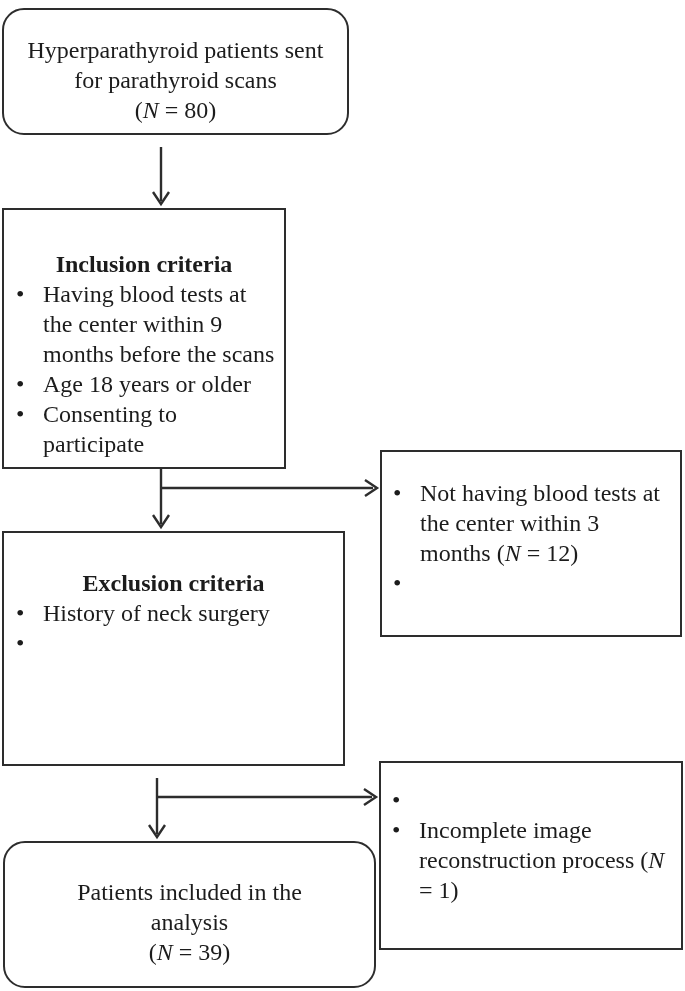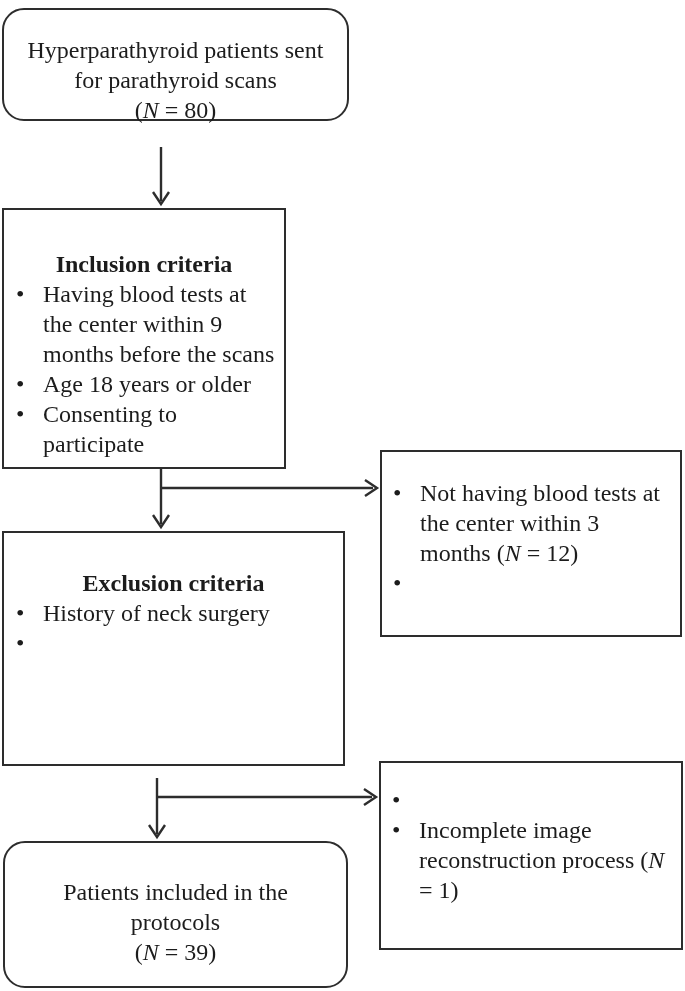--- a/index.html
+++ b/index.html
@@ -37,26 +37,26 @@
   .side .bi .bullet {
     flex: 0 0 38px;
     width: 38px;
     padding-left: 11px;
   }
   .bi .btext {
     flex: 1 1 auto;
     padding-right: 6px;
   }
   
-  .start-box   { left: 2px;   top: 8px;   width: 347px; height: 113px; padding: 25px 8px 0 8px; }
+  .start-box   { left: 2px;   top: 8px;   width: 347px; height: 127px; padding: 25px 8px 0 8px; }
   .inclusion   { left: 2px;   top: 208px; width: 284px; height: 261px; padding: 39px 0 0 0; }
   .side1       { left: 380px; top: 450px; width: 302px; height: 187px; padding: 26px 0 0 0; }
   .exclusion   { left: 2px;   top: 531px; width: 343px; height: 235px; padding: 35px 0 0 0; }
   .side2       { left: 379px; top: 761px; width: 304px; height: 189px; padding: 22px 0 0 0; }
-  .final-box   { left: 3px;   top: 841px; width: 345px; height: 147px; padding: 34px 8px 0 8px; }
+  .final-box   { left: 3px;   top: 841px; width: 373px; height: 147px; padding: 34px 8px 0 8px; }
   .connectors {
     position: absolute;
     left: 0; top: 0;
     width: 685px; height: 991px;
     pointer-events: none;
   }
   .connectors * { stroke: #2d2d2d; stroke-width: 2.4; fill: none; }
 </style>
 </head>
 <body>
@@ -136,17 +136,17 @@
       </div>
       <div class="bi">
         <span class="bullet">•</span>
         <span class="btext">Incomplete image reconstruction process (<i>N</i> = 1)</span>
       </div>
     </div>
   </div>
 
   <div class="box rounded final-box center-text">
     <div>Patients included in the</div>
-    <div>protocols</div>
+    <div>analysis</div>
     <div>(<i>N</i> = 39)</div>
   </div>
 
 </div>
 
 </body></html>

